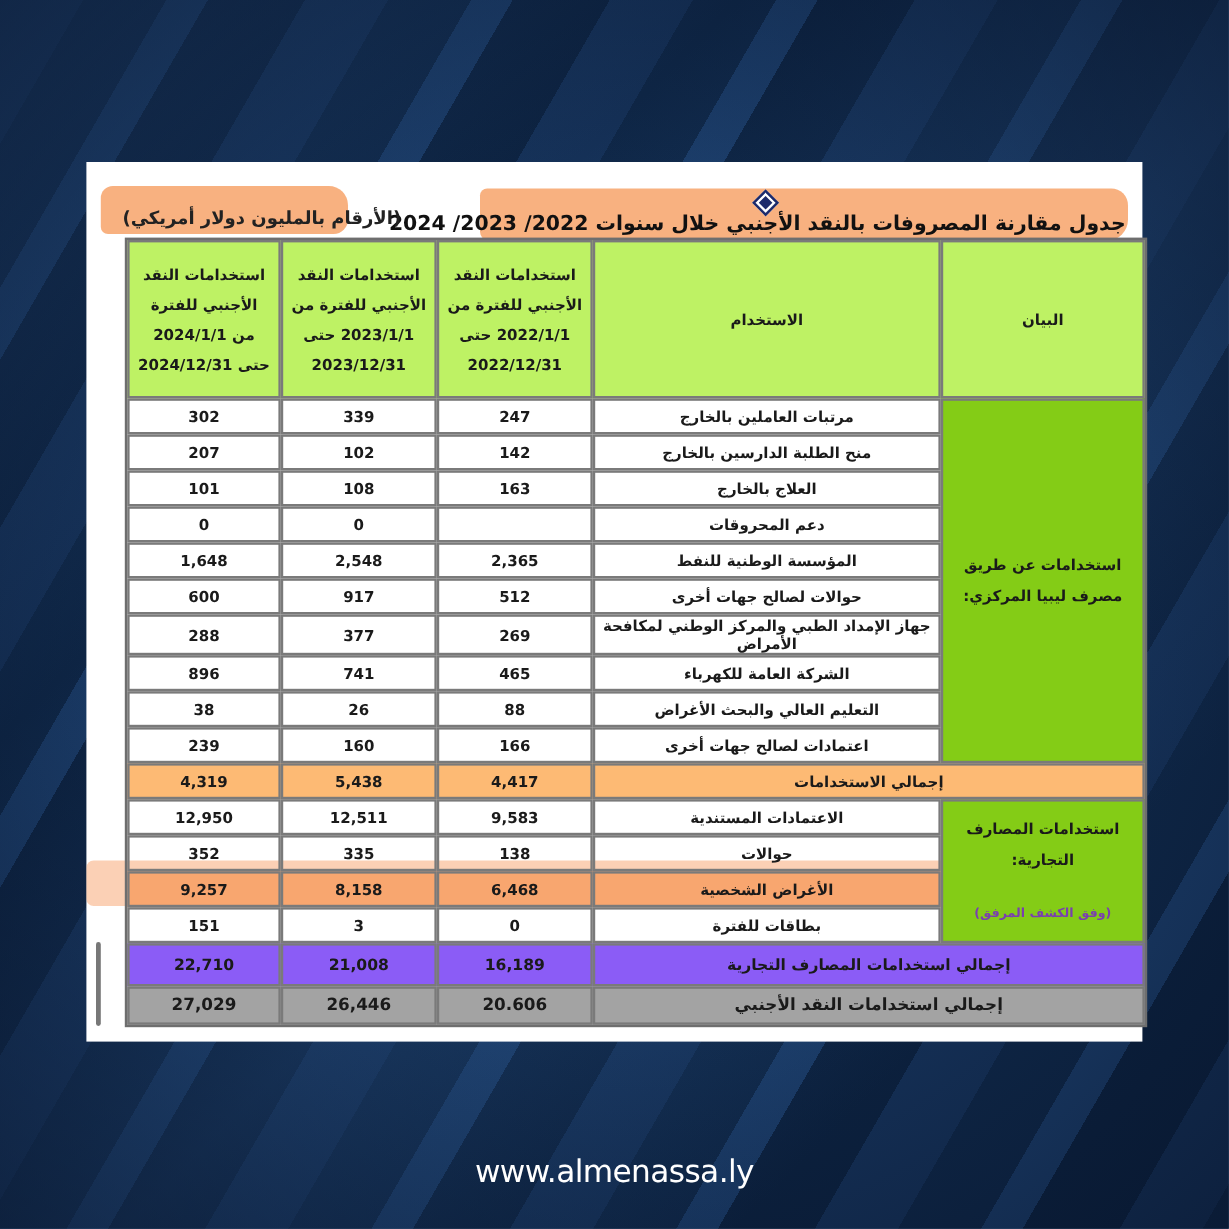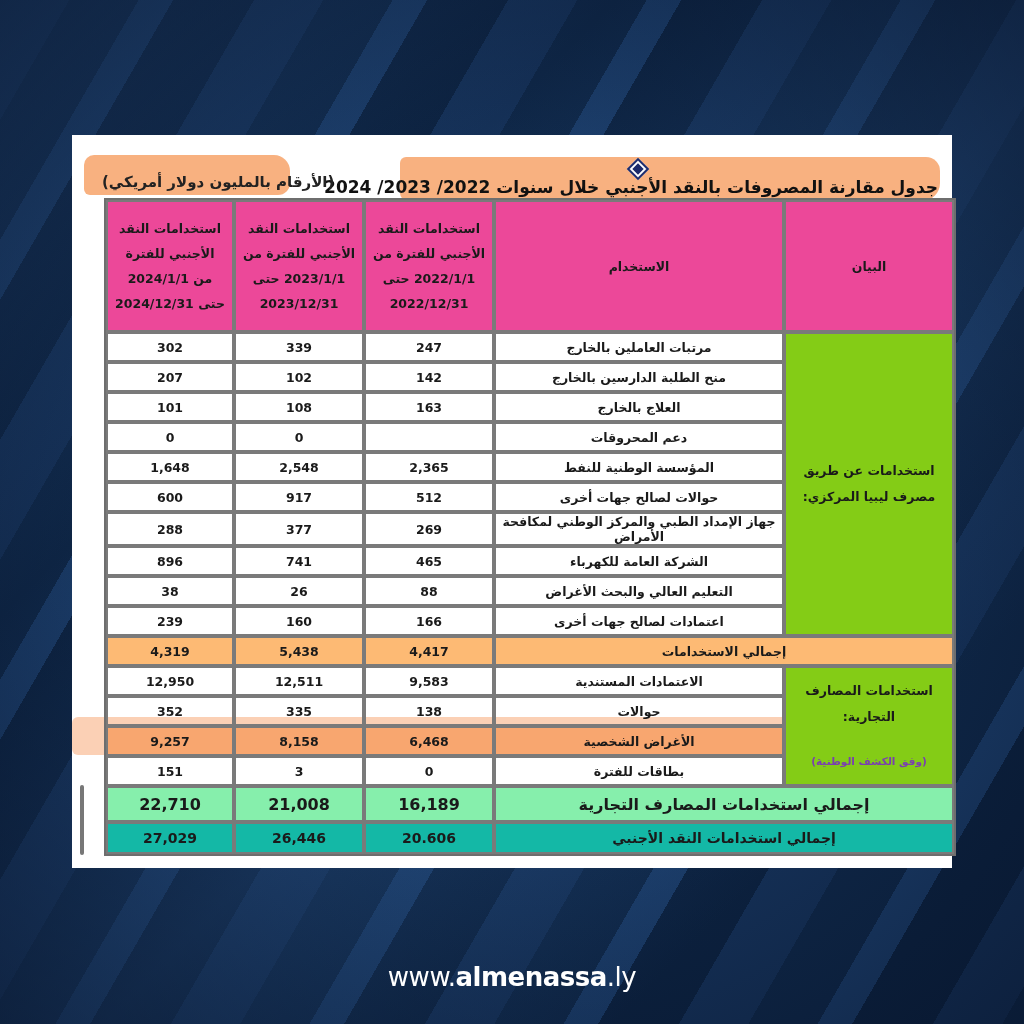--- a/index.html
+++ b/index.html
@@ -56,41 +56,41 @@
     direction:rtl; table-layout:fixed;
     border:2px solid #6e6e6e;
   }
   table.grid td, table.grid th {
     border:2px solid #7a7a7a;
     text-align:center; vertical-align:middle;
     font-size:12.5px; font-weight:bold; color:#1a1a1a;
     padding:0 6px; height:26px;
   }
   table.grid th {
-    background:#ec4899; height:128px; line-height:25px; font-size:12.5px;
+    background:#bef264; height:128px; line-height:25px; font-size:12.5px;
   }
   td.label { text-align:right; padding-right:10px; }
   td.cat {
     background:#84cc16; font-size:13px; line-height:26px; border:none;
     border-left:2px solid #7a7a7a;
   }
   tr.subtotal td { background:#fdba74; }
-  tr.total1 td { background:#86efac; font-size:16px; height:32px; }
-  tr.total2 td { background:#14b8a6; font-size:14px; height:28px; }
+  tr.total1 td { background:#8b5cf6; font-size:13px; height:32px; }
+  tr.total2 td { background:#a3a3a3; font-size:14px; height:28px; }
   tr.hl td.num, tr.hl td.label { background:#f8a66f;margin-top:48px; }
   .hl-band {
     position:absolute; left:0; top:582px; width:755px; height:38px;
     background:rgba(247,150,90,0.45); border-radius:6px;
   }
   .note { color:#7a3fb0; font-size:10.5px; display:block; margin-top:18px; }
   .footer {
     position:absolute; left:0; right:0; top:962px; text-align:center;
     color:#ffffff; font-size:26px; font-family:"DejaVu Sans", sans-serif; letter-spacing:-0.5px;
   }
-  .footer b { font-weight:bold; }
+  .footer b { font-weight:normal; }
 </style>
 </head>
 <body>
 
 <div class="bg"></div>
 
 <div class="panel">
   <div class="title-hl"></div>
   <div class="title-wrap">
     <span class="diamond"></span>
@@ -184,21 +184,21 @@
       </tr>
       <tr class="subtotal">
         <td colspan="2">إجمالي الاستخدامات</td>
         <td>4,417</td>
         <td>5,438</td>
         <td>4,319</td>
       </tr>
       <tr>
         <td class="cat" rowspan="4">
           <span>استخدامات المصارف التجارية:</span>
-          <span class="note">(وفق الكشف الوطنية)</span>
+          <span class="note">(وفق الكشف المرفق)</span>
         </td>
         <td class="label">الاعتمادات المستندية</td>
         <td class="num">9,583</td>
         <td class="num">12,511</td>
         <td class="num">12,950</td>
       </tr>
       <tr>
         <td class="label">حوالات</td>
         <td class="num">138</td>
         <td class="num">335</td>

